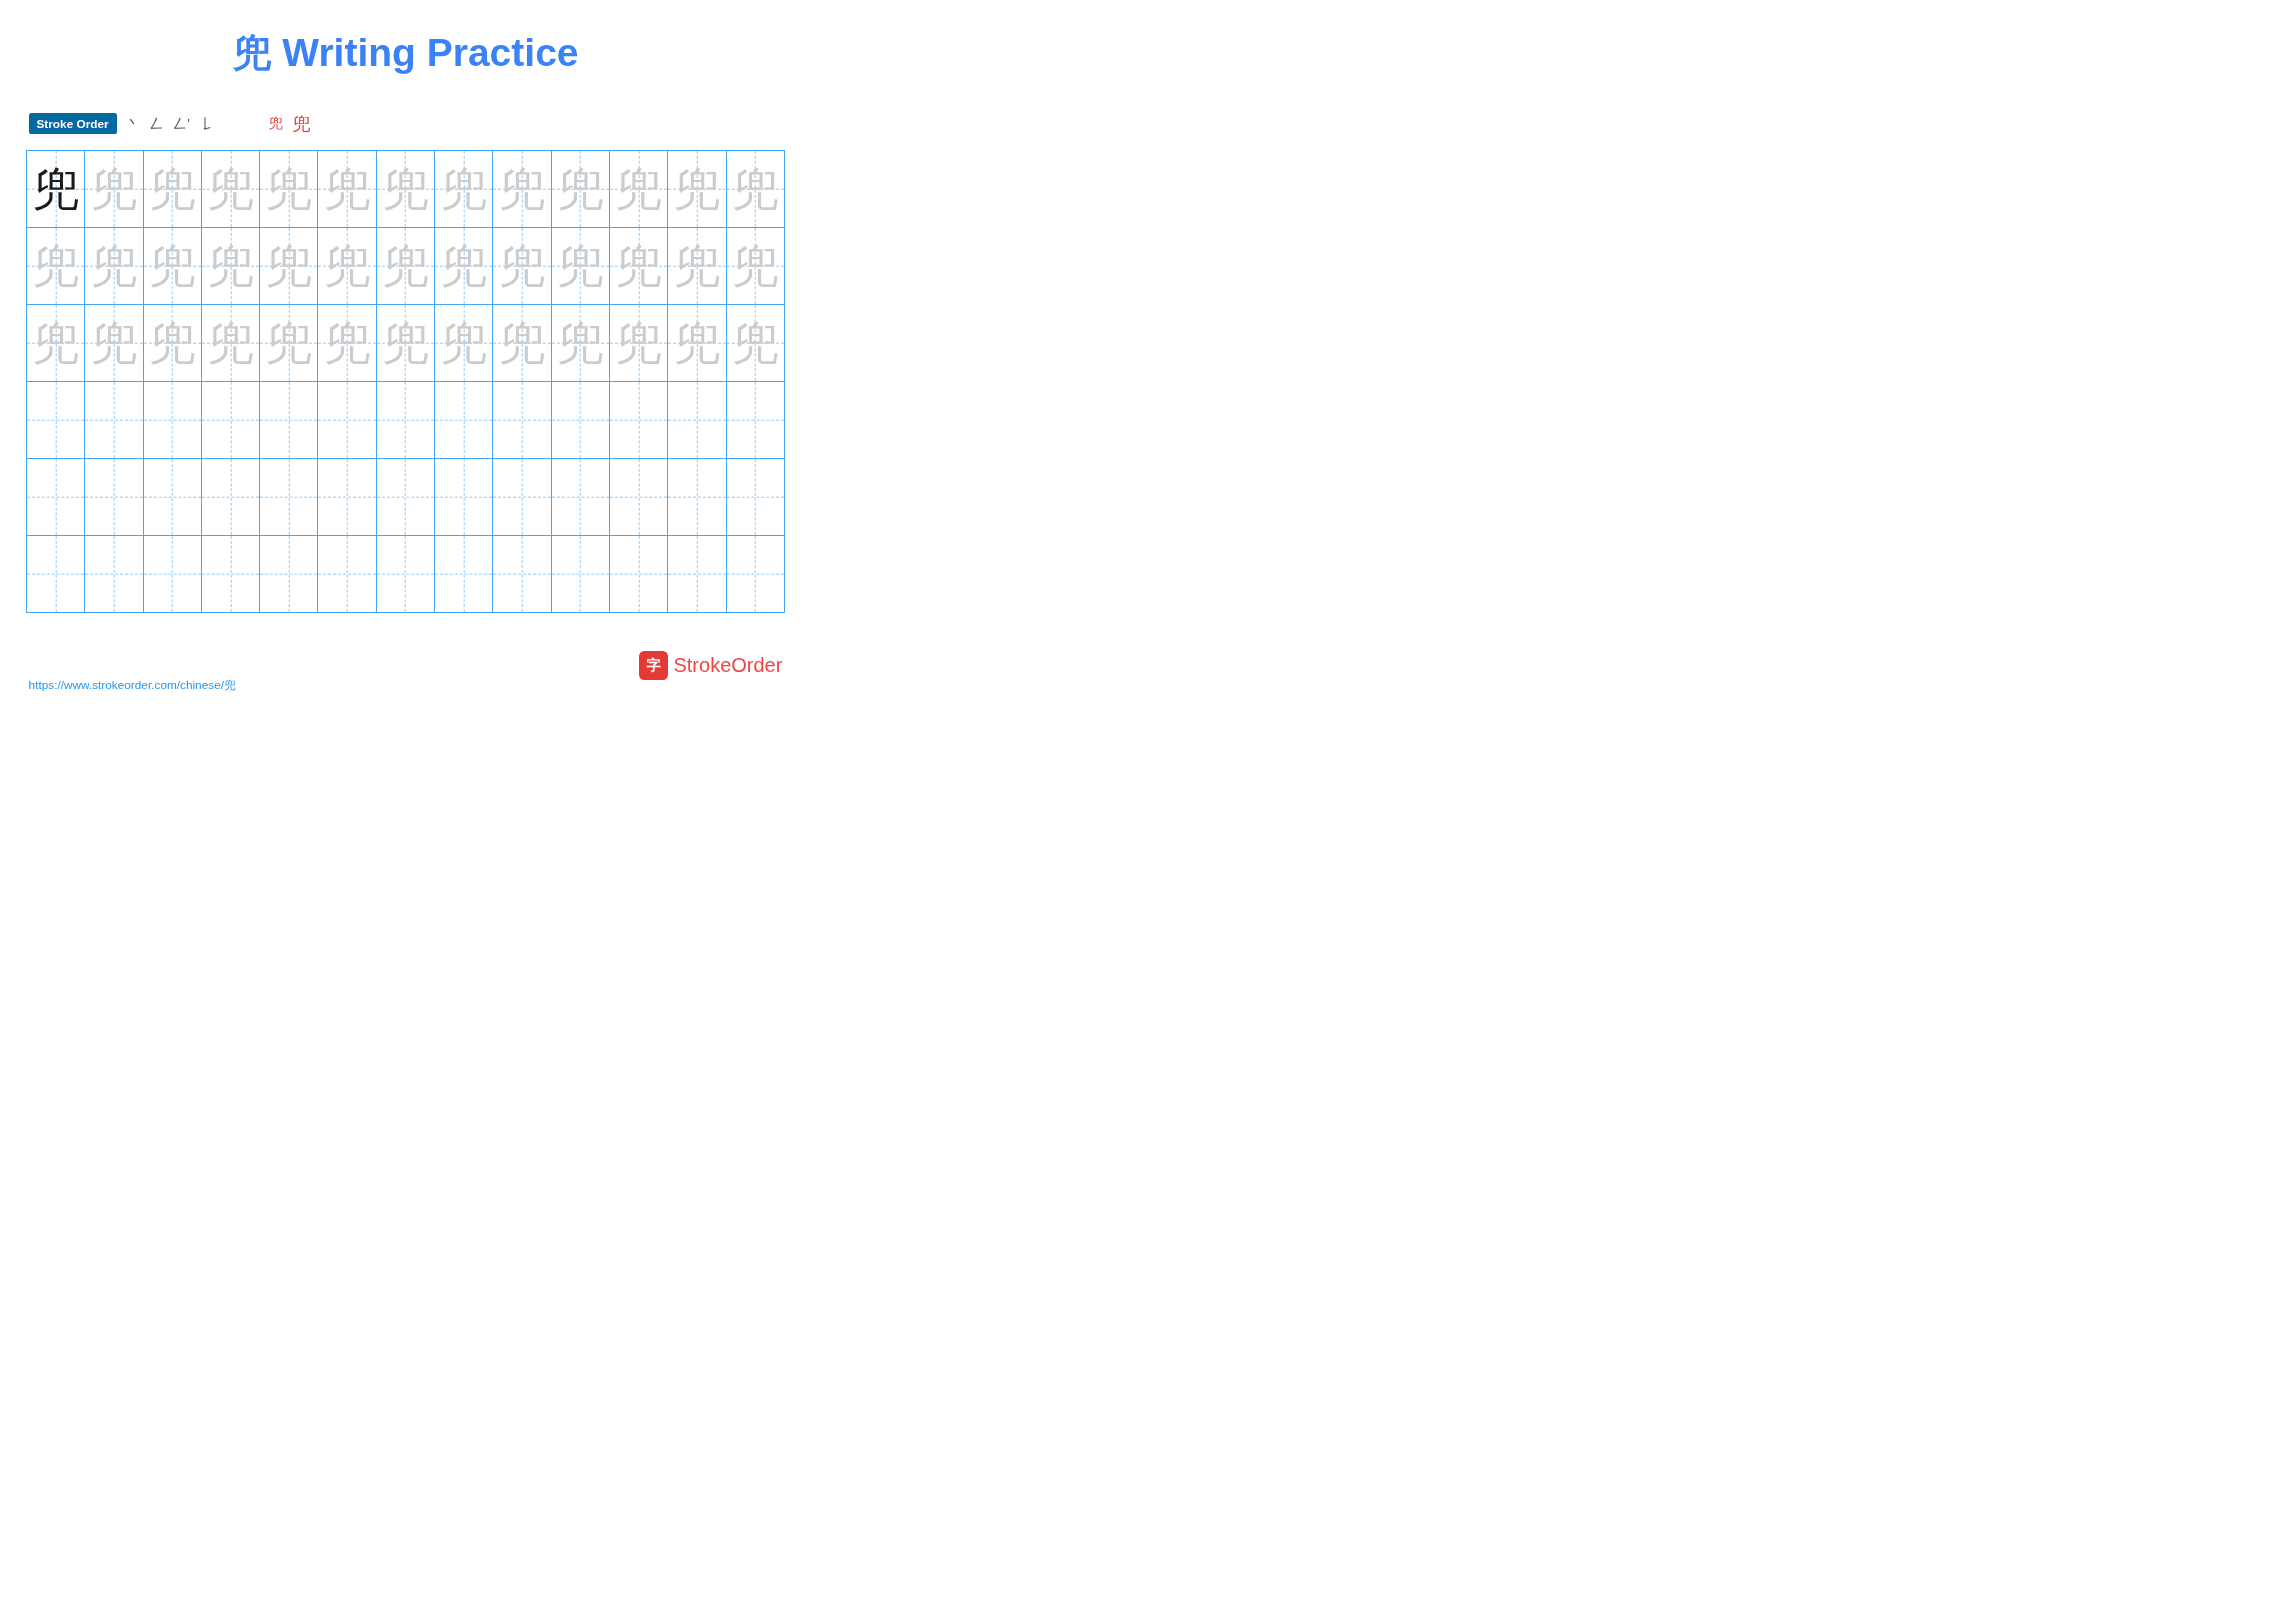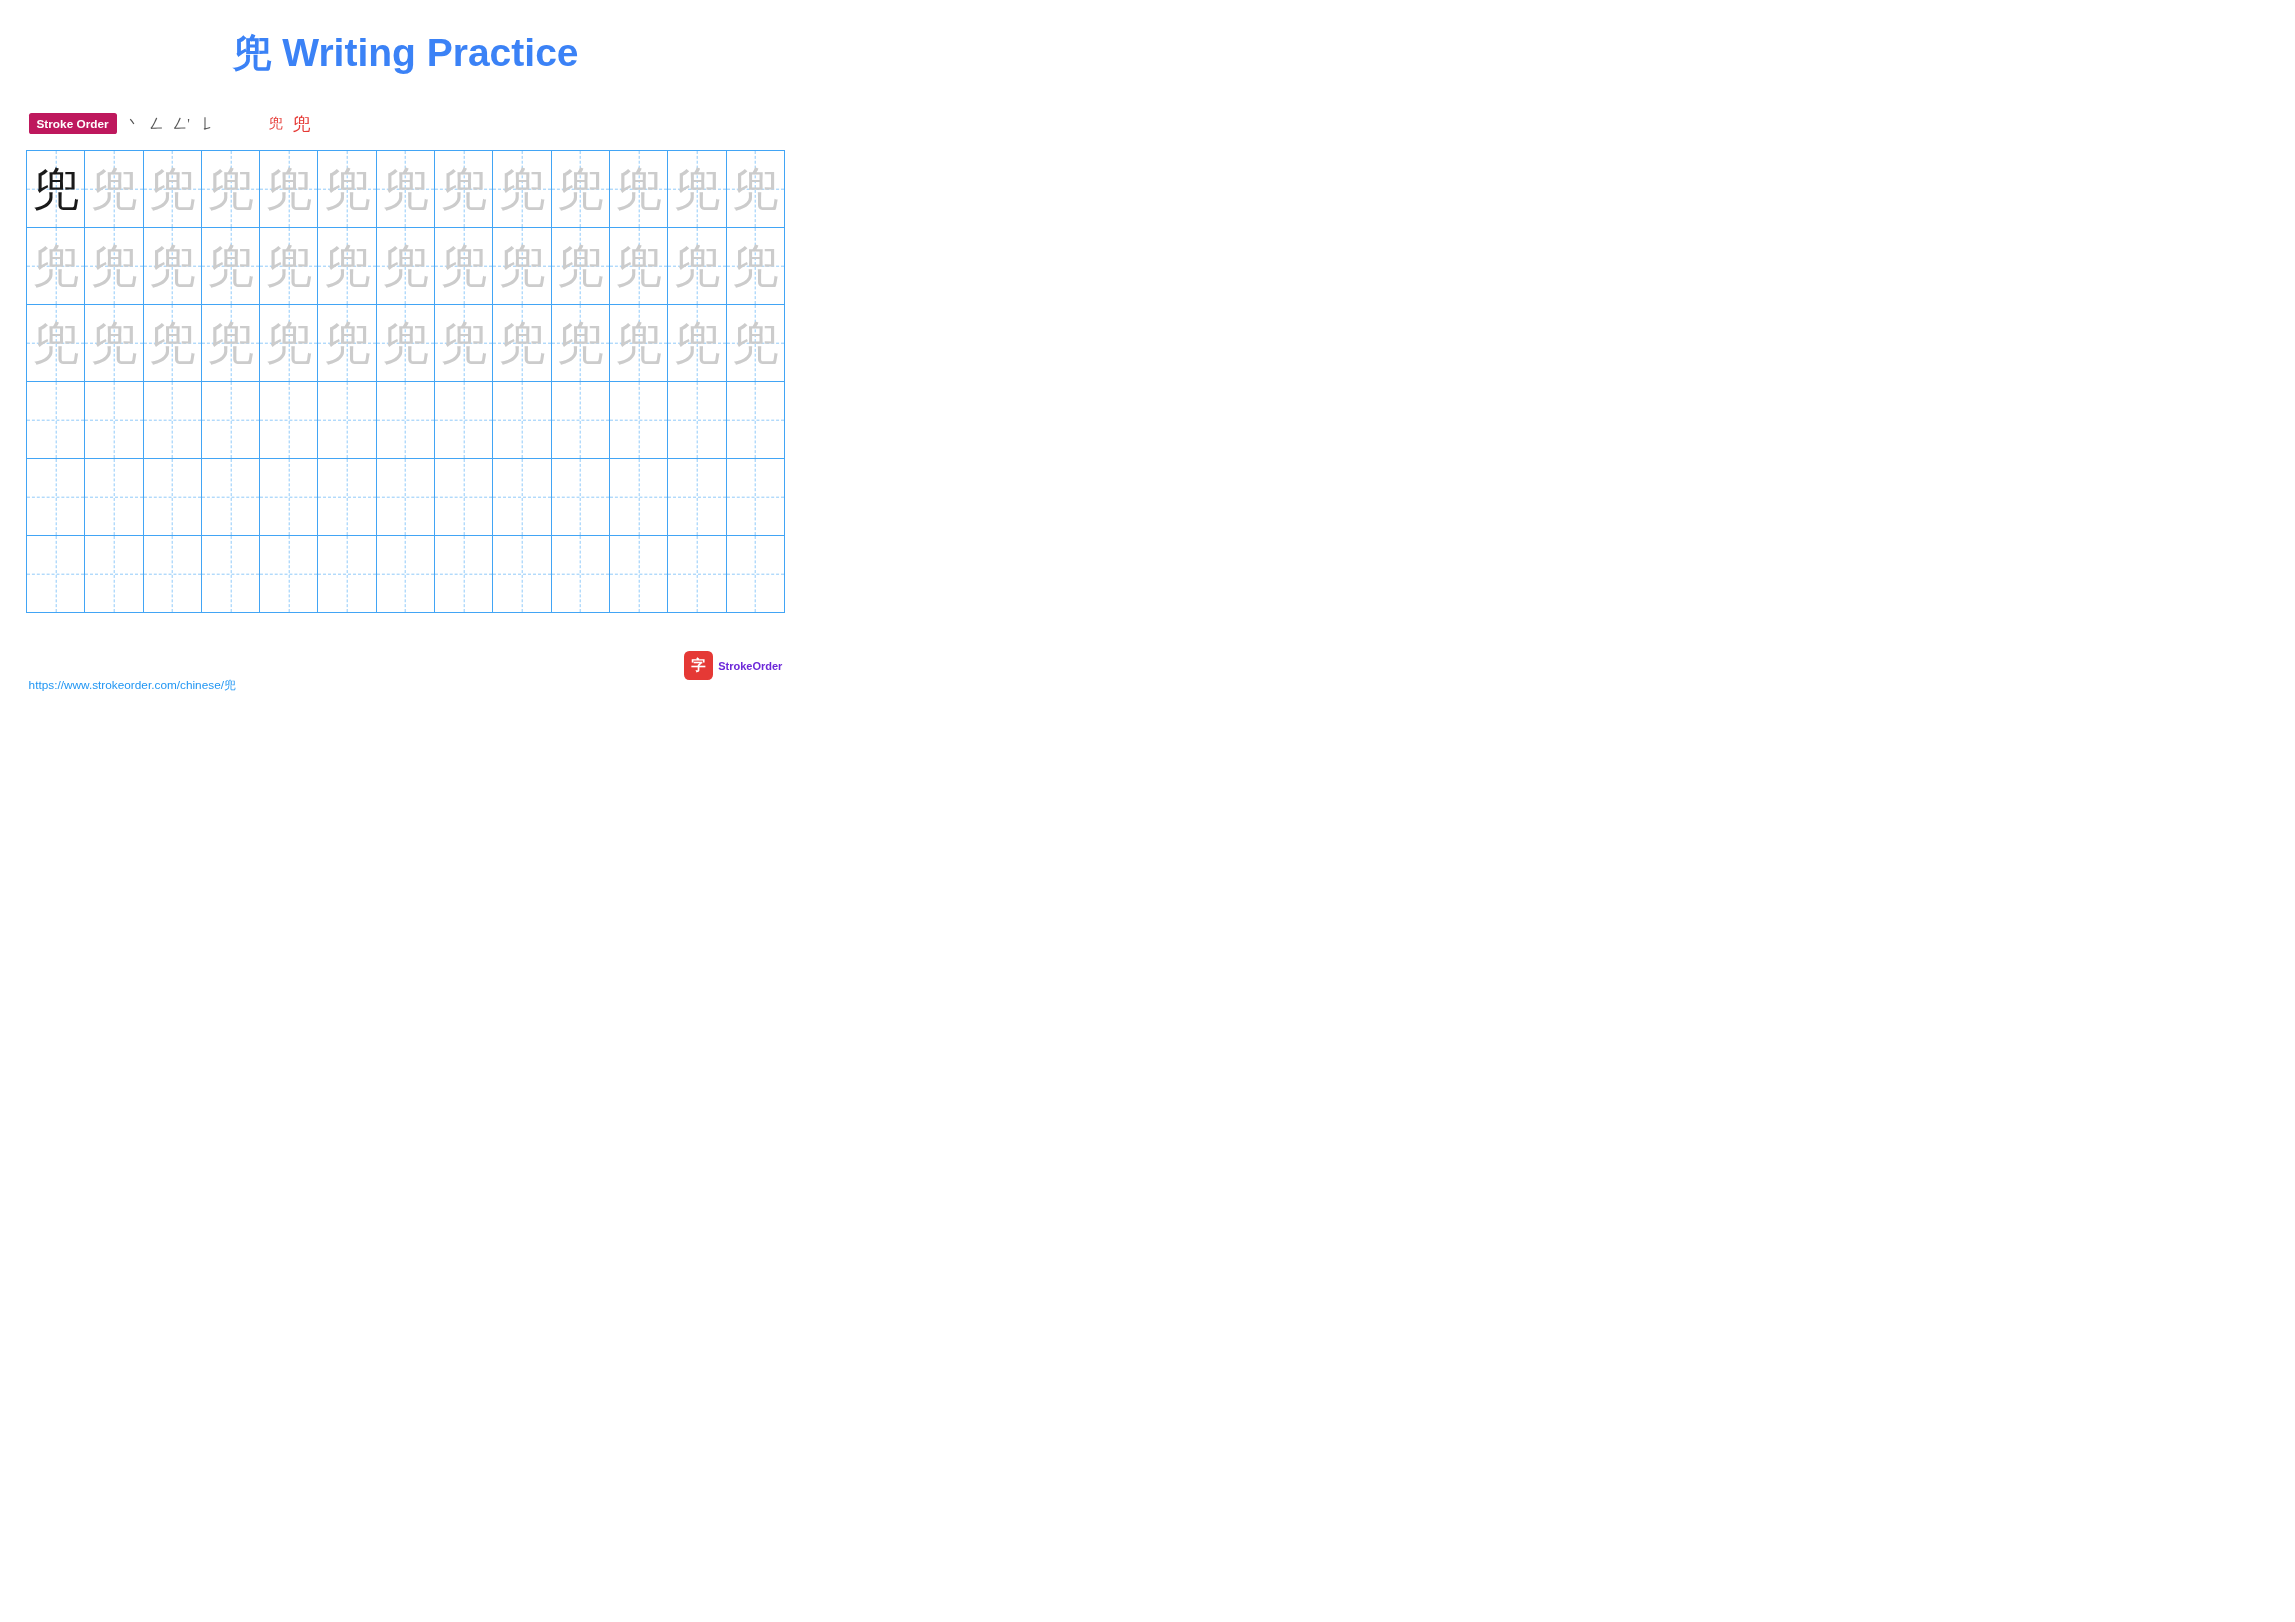--- a/index.html
+++ b/index.html
@@ -23,21 +23,21 @@
     .stroke-order-row {
       display: flex;
       align-items: center;
       gap: 9.2px;
       margin-bottom: 14.4px;
       padding-left: 2.6px;
       flex-wrap: wrap;
     }
 
     .stroke-order-badge {
-      background: #be185d;
+      background: #0369a1;
       color: white;
       font-size: 11.8px;
       font-weight: bold;
       padding: 3.3px 7.9px;
       border-radius: 2.6px;
       white-space: nowrap;
     }
 
     .stroke-step {
       font-size: 14.4px;
@@ -131,23 +131,23 @@
       display: flex;
       align-items: center;
       justify-content: center;
       color: white;
       font-size: 14.4px;
       font-family: 'SimSun', serif;
       font-weight: bold;
     }
 
     .logo-text {
-      font-size: 11px;
-      font-weight: bold;
-      color: #6d28d9;
+      font-size: 20px;
+      font-weight: normal;
+      color: #ef4444;
     }
   </style>
 </head>
 <body>
 
 <h1 class="page-title">兜 Writing Practice</h1>
 
 <div class="stroke-order-row">
   <span class="stroke-order-badge">Stroke Order</span>
 

